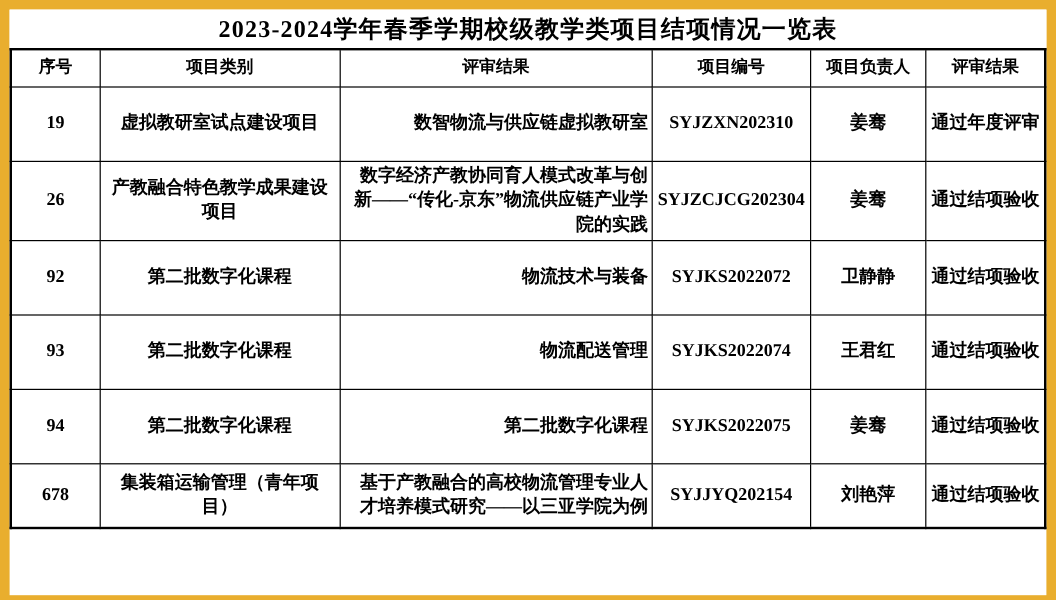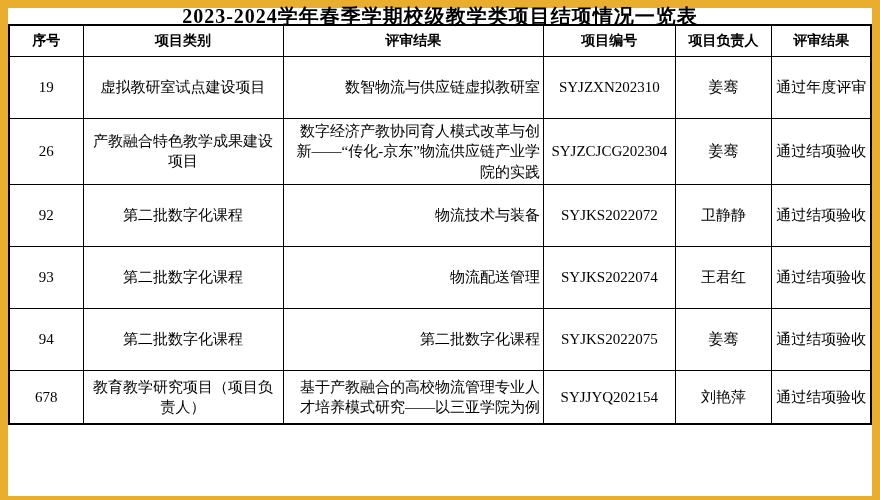--- a/index.html
+++ b/index.html
@@ -18,21 +18,21 @@
     height: 500px;
     padding: 8px 8px 4px 8px;
   }
   .doc {
     background: #ffffff;
     width: 100%;
     height: 100%;
     box-sizing: border-box;
   }
   .title-band {
-    height: 16px;
+    height: 32px;
     display: flex;
     align-items: center;
     justify-content: center;
     background: #ffffff;
   }
   .title-band h1 {
     margin: 0;
     font-size: 20px;
     font-weight: 700;
     letter-spacing: 1px;
@@ -45,20 +45,21 @@
     font-size: 15px;
   }
   table.projects th, table.projects td {
     border: 1px solid #000;
     text-align: center;
     vertical-align: middle;
     padding: 2px 3px;
     line-height: 1.35;
     word-break: break-all;
     overflow: hidden;
+    font-weight: bold;
   }
   table.projects th {
     font-weight: 700;
     font-size: 14px;
     height: 26px;
     text-align: center;
   }
   table.projects td.cell-name {
     text-align: right;
     padding-left: 5px;
@@ -137,21 +138,21 @@
           <tr class="data-row">
     <td class="cell-no">94</td>
     <td class="cell-category">第二批数字化课程</td>
     <td class="cell-name">第二批数字化课程</td>
     <td class="cell-code">SYJKS2022075</td>
     <td class="cell-leader">姜骞</td>
     <td class="cell-result">通过结项验收</td>
   </tr>
           <tr class="data-row">
     <td class="cell-no">678</td>
-    <td class="cell-category">教育教学研究项目（项目负责人）</td>
+    <td class="cell-category">集装箱运输管理（青年项目）</td>
     <td class="cell-name">基于产教融合的高校物流管理专业人才培养模式研究——以三亚学院为例</td>
     <td class="cell-code">SYJJYQ202154</td>
     <td class="cell-leader">刘艳萍</td>
     <td class="cell-result">通过结项验收</td>
   </tr>
         </tbody>
     </table>
 
   </div>
 </div>

